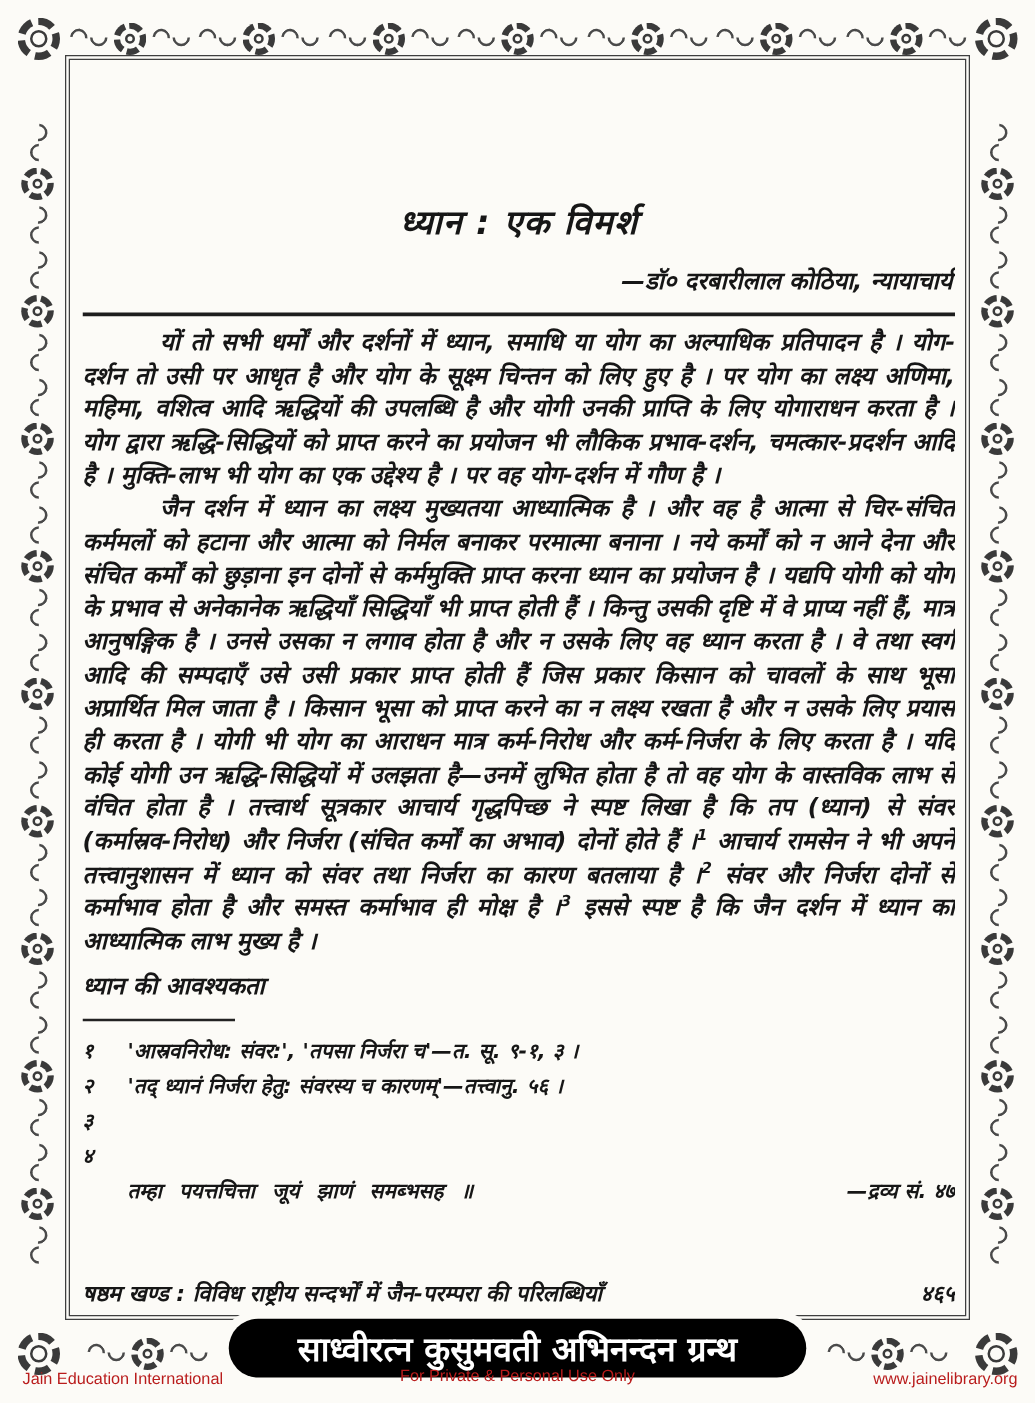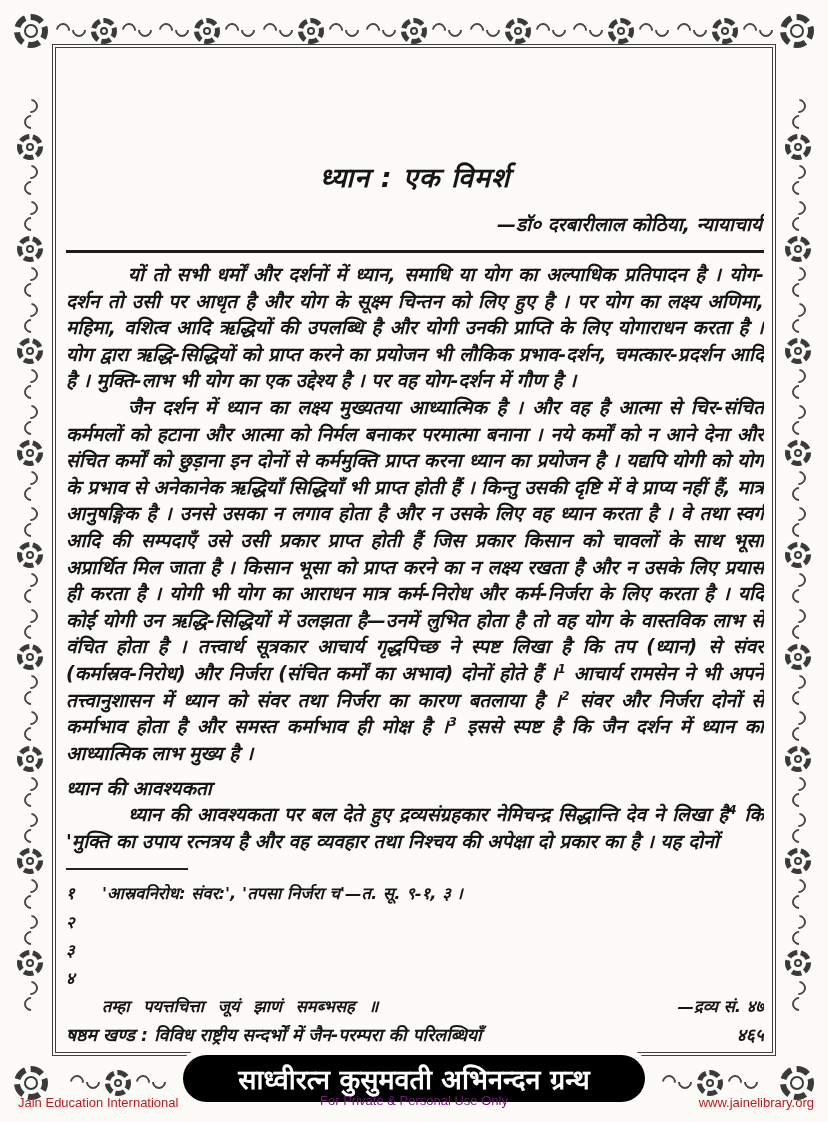--- a/index.html
+++ b/index.html
@@ -49,21 +49,21 @@
   
   .banner{
     position:absolute;left:50%;transform:translateX(-50%);bottom:20px;
     width:462px;height:47px;background:#000000;border-radius:26px;
     display:flex;align-items:center;justify-content:center;
     color:#ffffff;font-size:27px;font-weight:bold;z-index:5;
     box-shadow:0 0 0 7px #fcfbf7;
   }
   .watermark{position:absolute;bottom:12px;font-family:"Liberation Sans",sans-serif;font-size:13px;color:#b91c1c;z-index:6;}
   .wm-left{left:18px;}
-  .wm-center{left:50%;transform:translateX(-50%);bottom:14px;color:#701a75;margin-top:32px;}
+  .wm-center{left:50%;transform:translateX(-50%);bottom:14px;color:#b91c1c;margin-top:32px;}
   .wm-right{right:14px;margin-top:20px;}
 </style>
 </head>
 <body>
 
 <div class="rail"></div>
 
 <div class="band band-top">
   <span class="ros big"></span>
   <span style="display:flex;flex:1;justify-content:space-evenly;align-items:center;">
@@ -248,31 +248,31 @@
   <div class="title">ध्यान : एक विमर्श</div>
   <div class="author">—डॉ० दरबारीलाल कोठिया, न्यायाचार्य</div>
   <hr class="title-rule">
 
   <p class="bodytext para1"><span class="indent"></span><span>यों तो सभी धर्मों और दर्शनों में ध्यान,  समाधि या योग  का अल्पाधिक  प्रतिपादन है । योग-दर्शन तो उसी पर आधृत है  और योग  के सूक्ष्म चिन्तन को लिए हुए है ।  पर योग का लक्ष्य अणिमा, महिमा, वशित्व आदि ऋद्धियों की उपलब्धि है और योगी उनकी प्राप्ति के लिए योगाराधन करता है । योग द्वारा ऋद्धि-सिद्धियों को प्राप्त करने  का प्रयोजन भी लौकिक प्रभाव-दर्शन, चमत्कार-प्रदर्शन आदि है । मुक्ति-लाभ भी योग का एक उद्देश्य है । पर वह योग-दर्शन में गौण है ।</span></p>
 
   <p class="bodytext para2"><span class="indent"></span><span>जैन दर्शन में ध्यान का  लक्ष्य मुख्यतया आध्यात्मिक है ।  और वह है  आत्मा  से चिर-संचित कर्ममलों को हटाना और आत्मा को निर्मल बनाकर परमात्मा बनाना ।  नये कर्मों को न आने देना और संचित कर्मों को छुड़ाना इन दोनों से कर्ममुक्ति प्राप्त करना ध्यान का प्रयोजन है ।  यद्यपि योगी को योग के प्रभाव से अनेकानेक ऋद्धियाँ सिद्धियाँ भी प्राप्त होती हैं । किन्तु उसकी दृष्टि में वे प्राप्य नहीं हैं, मात्र आनुषङ्गिक है । उनसे उसका न  लगाव होता है और न उसके  लिए वह ध्यान करता है । वे तथा स्वर्ग आदि की सम्पदाएँ  उसे उसी  प्रकार प्राप्त  होती हैं  जिस  प्रकार  किसान  को चावलों  के साथ भूसा अप्रार्थित मिल जाता है । किसान भूसा को प्राप्त करने का न लक्ष्य रखता है  और न उसके लिए प्रयास ही करता है । योगी भी योग का आराधन  मात्र कर्म-निरोध  और कर्म-निर्जरा के लिए करता है । यदि कोई योगी उन ऋद्धि-सिद्धियों में उलझता है—उनमें लुभित होता है  तो वह योग के वास्तविक लाभ से वंचित होता है । तत्त्वार्थ सूत्रकार आचार्य गृद्धपिच्छ ने स्पष्ट लिखा है  कि तप (ध्यान) से संवर (कर्मास्रव-निरोध)  और निर्जरा  (संचित कर्मों  का अभाव)  दोनों होते हैं ।</span><sup>1</sup><span> आचार्य रामसेन  ने भी अपने तत्त्वानुशासन में ध्यान को  संवर तथा  निर्जरा का  कारण बतलाया है ।</span><sup>2</sup><span> संवर और  निर्जरा दोनों से कर्माभाव होता है और समस्त कर्माभाव ही मोक्ष है ।</span><sup>3</sup><span> इससे स्पष्ट है कि जैन दर्शन में ध्यान का आध्यात्मिक लाभ मुख्य है ।</span></p>
 
   <div class="section-heading">ध्यान की आवश्यकता</div>
 
-  <p class="bodytext para3"><span class="indent"></span><span>ध्यान की आवश्यकता  पर बल देते हुए  द्रव्यसंग्रहकार  नेमिचन्द्र  सिद्धान्ति  देव ने लिखा है</span><sup>4</sup><span> कि 'मुक्ति का उपाय  रत्नत्रय है  और वह व्यवहार  तथा निश्चय  की अपेक्षा दो प्रकार का है । यह दोनों</span></p>
 
   <hr class="fn-sep">
 
   <div class="footnotes">
     <div class="fn-row">
       <span class="fn-num">१</span>
       <span>'आस्रवनिरोध: संवर:', 'तपसा निर्जरा च'—त. सू. ९-१, ३ ।</span>
     </div>
     <div class="fn-row">
       <span class="fn-num">२</span>
+      <span>'तद् ध्यानं निर्जरा हेतु: संवरस्य च कारणम्'—तत्त्वानु. ५६ ।</span>
     </div>
     <div class="fn-row">
       <span class="fn-num">३</span>
     </div>
     <div class="fn-row">
       <span class="fn-num">४</span>
     </div>
     <div class="fn-cont">
       <span class="verse">तम्हा  पयत्तचित्ता  जूयं  झाणं  समब्भसह ॥</span>
       <span>—द्रव्य सं. ४७</span>

